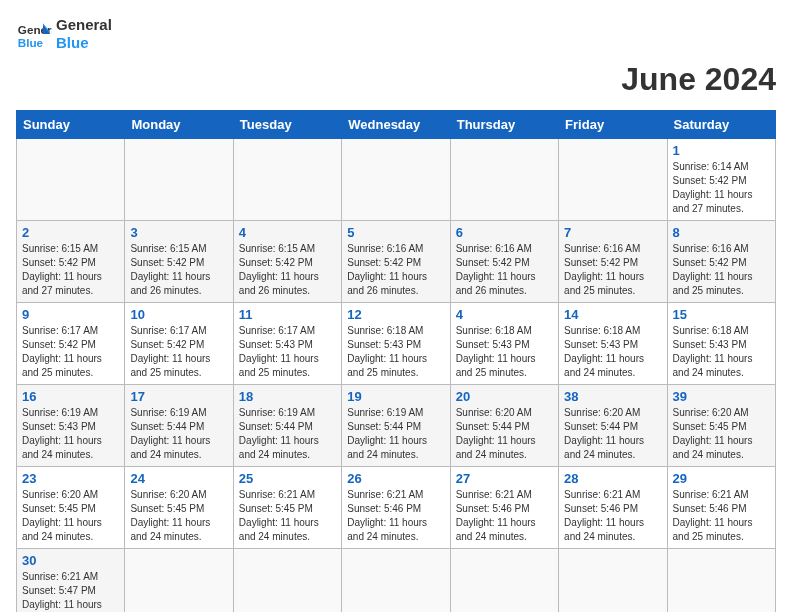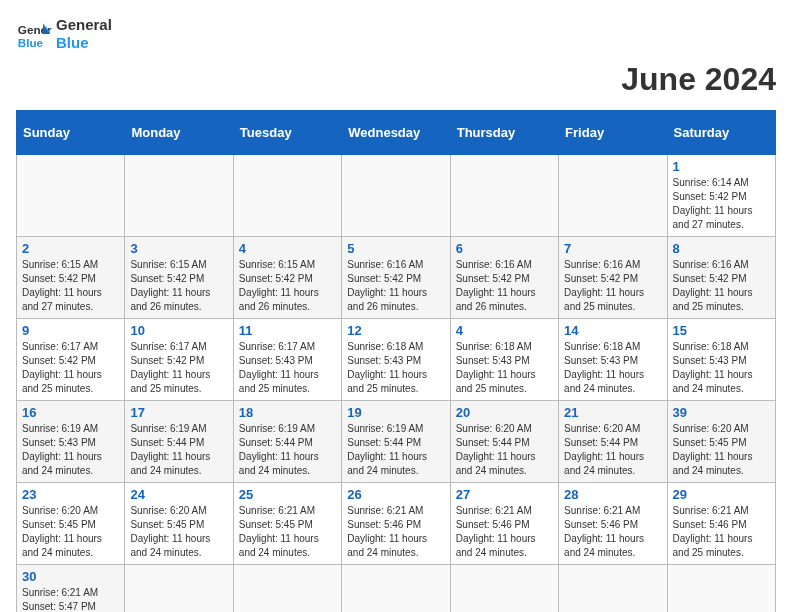--- a/index.html
+++ b/index.html
@@ -40,21 +40,21 @@
     }
     table {
       width: 100%;
       border-collapse: collapse;
       border: 1px solid #999;
     }
     thead th {
       background-color: #1565C0;
       color: #fff;
       text-align: left;
-      padding: 14px 6px;
+      padding: 6px 6px;
       font-size: 13px;
       border: 1px solid #1565C0;
     }
     td {
       vertical-align: top;
       border: 1px solid #bbb;
       padding: 4px 5px;
       font-size: 10px;
       color: #333;
       height: 80px;
@@ -201,21 +201,21 @@
         </td>
         <td>
           <span class="day-num">19</span>
           <div class="day-info">Sunrise: 6:19 AM<br>Sunset: 5:44 PM<br>Daylight: 11 hours and 24 minutes.</div>
         </td>
         <td>
           <span class="day-num">20</span>
           <div class="day-info">Sunrise: 6:20 AM<br>Sunset: 5:44 PM<br>Daylight: 11 hours and 24 minutes.</div>
         </td>
         <td>
-          <span class="day-num">21</span>
+          <span class="day-num">38</span>
           <div class="day-info">Sunrise: 6:20 AM<br>Sunset: 5:44 PM<br>Daylight: 11 hours and 24 minutes.</div>
         </td>
         <td>
           <span class="day-num">39</span>
           <div class="day-info">Sunrise: 6:20 AM<br>Sunset: 5:45 PM<br>Daylight: 11 hours and 24 minutes.</div>
         </td>
       </tr>
       <tr>
         <td>
           <span class="day-num">23</span>

